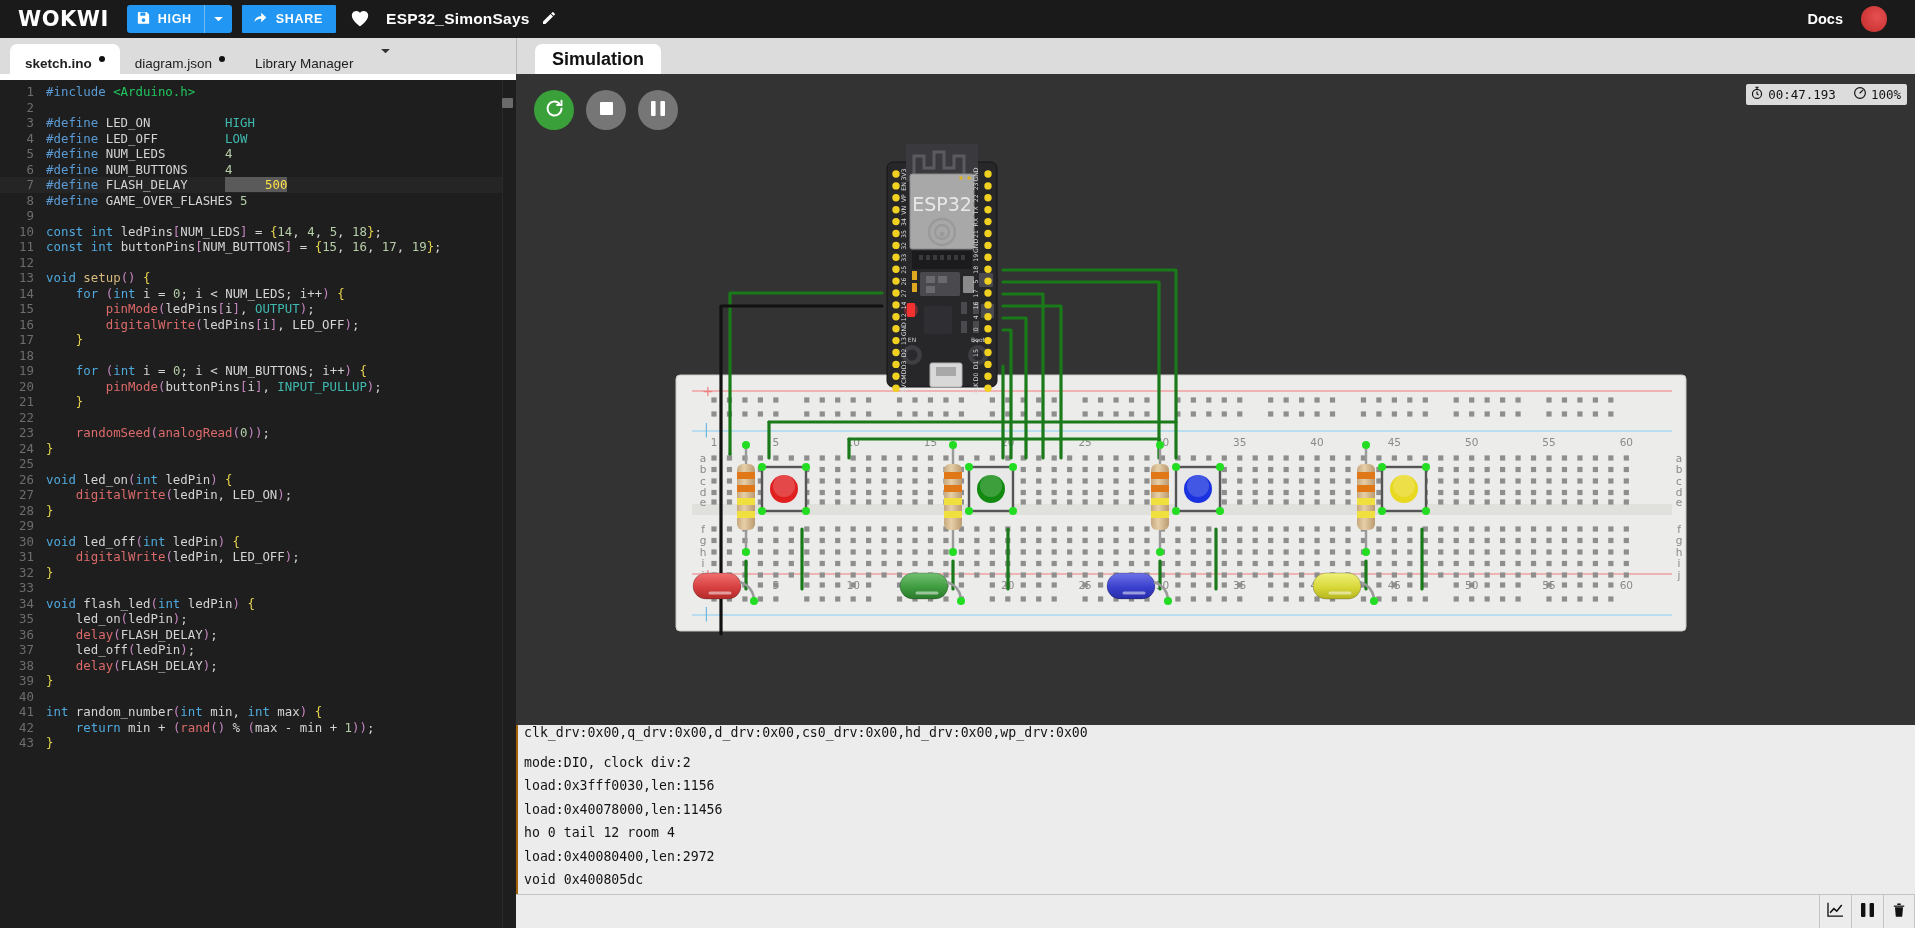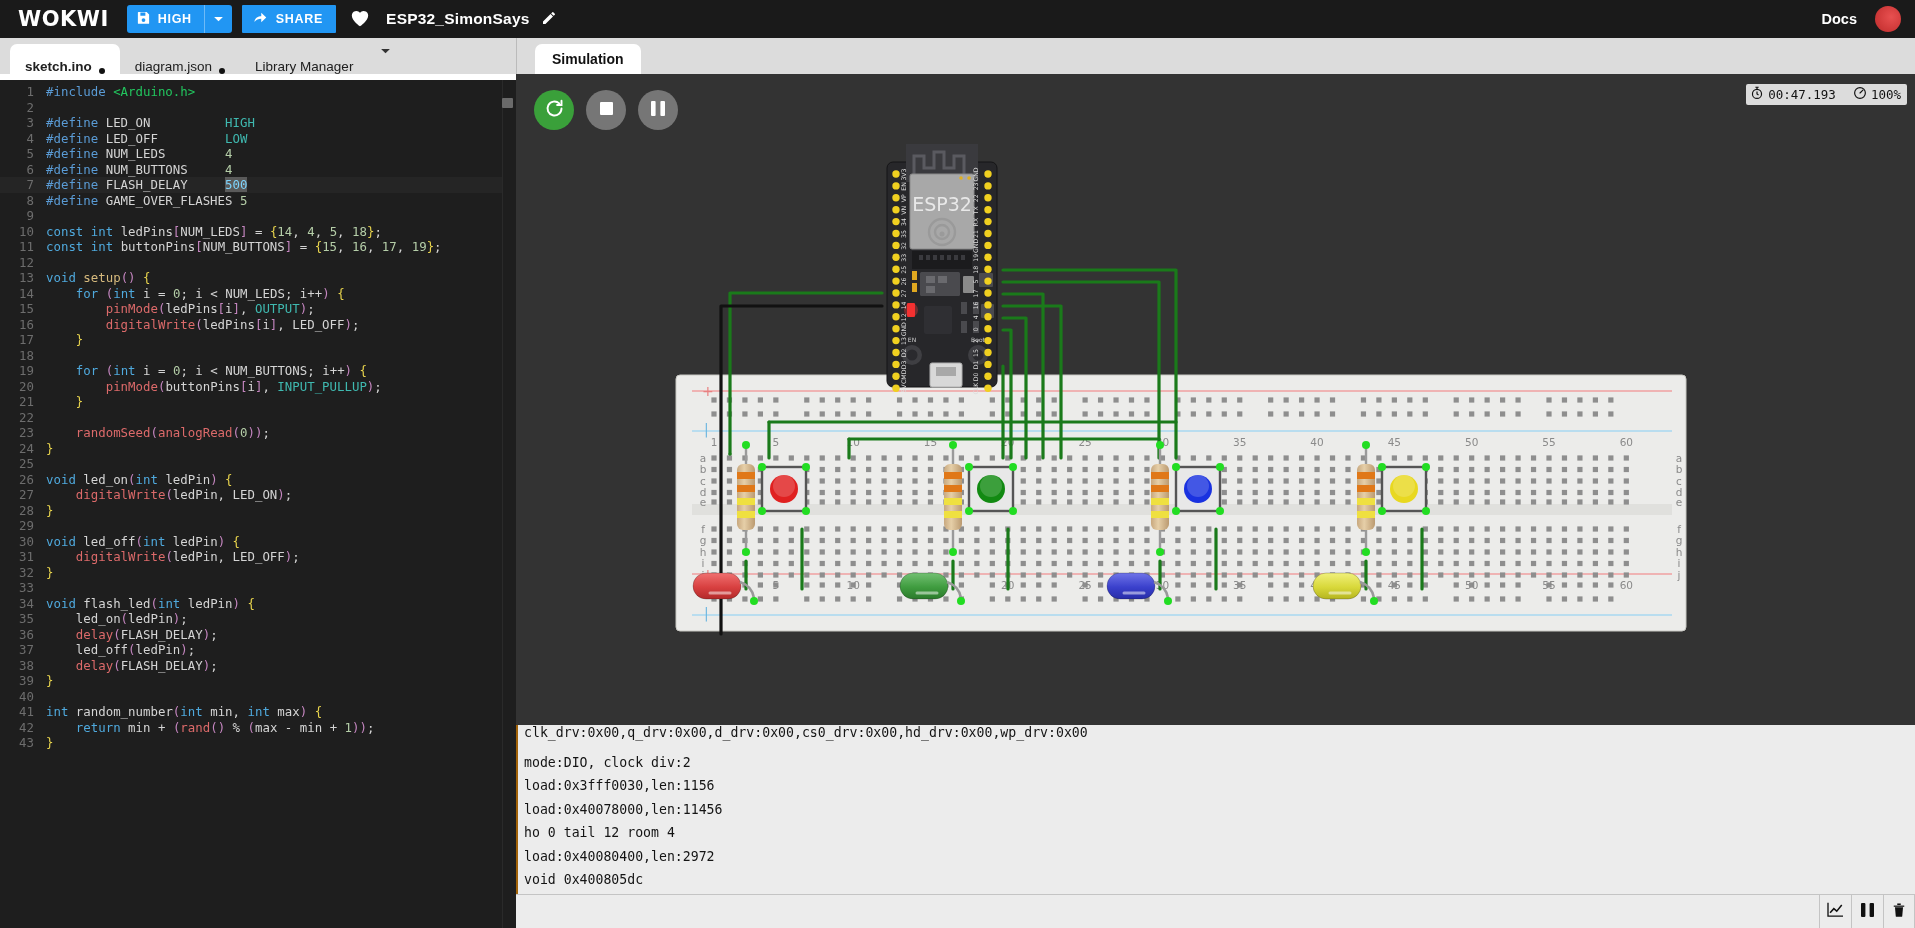--- a/index.html
+++ b/index.html
@@ -7,21 +7,21 @@
     width: 1915px; height: 928px;
     overflow: hidden;
     font-family: "Liberation Sans", sans-serif;
     background: #1e1e1e;
   }
 
   
   .topbar {
     height: 38px; background: #1a1a1a;
     display: flex; align-items: center;
-    padding: 0 14px 0 18px;
+    padding: 0 28px 0 18px;
     position: relative;
   }
   .logo {
     color: #fff; font-size: 21px; font-weight: 700;
     letter-spacing: .5px; font-family: "DejaVu Sans", sans-serif;
     margin-right: 18px; user-select: none;
   }
   .btn-blue {
     background: #2196f3; color: #fff; border: none;
     height: 28px; display: flex; align-items: center;
@@ -58,22 +58,22 @@
   .left-pane { width: 516px; display: flex; flex-direction: column; background: #1e1e1e; }
   .right-pane { flex: 1; display: flex; flex-direction: column; background: #333; }
 
   
   .tabbar {
     height: 36px; background: #dcdcdc;
     display: flex; align-items: flex-end; padding-left: 10px;
     flex-shrink: 0;
   }
   .tab {
-    height: 30px; display: flex; align-items: flex-end; gap: 7px;
-    padding: 0 15px; font-size: 13.5px; color: #202020; cursor: pointer;
+    height: 30px; display: flex; align-items: flex-start; gap: 7px;
+    padding: 12px 15px; font-size: 13.5px; color: #202020; cursor: pointer;
     border-radius: 7px 7px 0 0; white-space: nowrap;
   }
   .tab.active { background: #fff; font-weight: 700; }
   .tab .dot { width: 6px; height: 6px; border-radius: 50%; background: #111; }
   .tab-caret {
     margin-left: 4px; color: #333; font-size: 10px;
     cursor: pointer; padding: 0 8px; align-self: center; margin-bottom: 9px;
   }
 
   
@@ -98,38 +98,38 @@
   .k-pre   { color: #5a9bd5; }  
   .k-inc   { color: #22c55e; }
   .k-type  { color: #4fa9dd; }
   .k-fn    { color: #d7ba7d; }
   .k-call  { color: #dc6a6a; }
   .k-const { color: #3fb9b0; }
   .k-num   { color: #b5cea8; }
   .k-br    { color: #e8d44d; }
   .k-br2   { color: #c586c0; }
   .k-plain { color: #d4d4d4; }
-  .sel { background: #5a5a5a; color: #7dd3fc; }
+  .sel { background: #5a5a5a; color: #fde047; padding-left: 40px; }
   .ed-scroll {
     position: absolute; top: 0; right: 0; width: 14px; height: 100%;
     background: #1e1e1e; border-left: 1px solid #2a2a2a;
   }
   .ed-thumb {
     position: absolute; top: 18px; right: 3px; width: 11px; height: 10px;
     background: #6a6a6a; border-radius: 1px; cursor: pointer;
   }
 
   
   .sim-tabbar {
     height: 36px; background: #dcdcdc; display: flex; align-items: flex-end;
     padding-left: 18px; flex-shrink: 0; border-left: 1px solid #bbb;
   }
   .sim-tab {
     height: 30px; display: flex; align-items: center; padding: 0 17px;
-    font-size: 14px; font-weight: 700; color: #111;
+    font-size: 18px; font-weight: 700; color: #111;
     background: #fff; border-radius: 7px 7px 0 0; cursor: pointer;
   }
   .sim-body { flex: 1; background: #333; position: relative; overflow: hidden; }
   .sim-controls {
     position: absolute; top: 16px; left: 18px;
     display: flex; gap: 12px; z-index: 20;
   }
   .ctl {
     width: 40px; height: 40px; border-radius: 50%; border: none;
     display: flex; align-items: center; justify-content: center;

